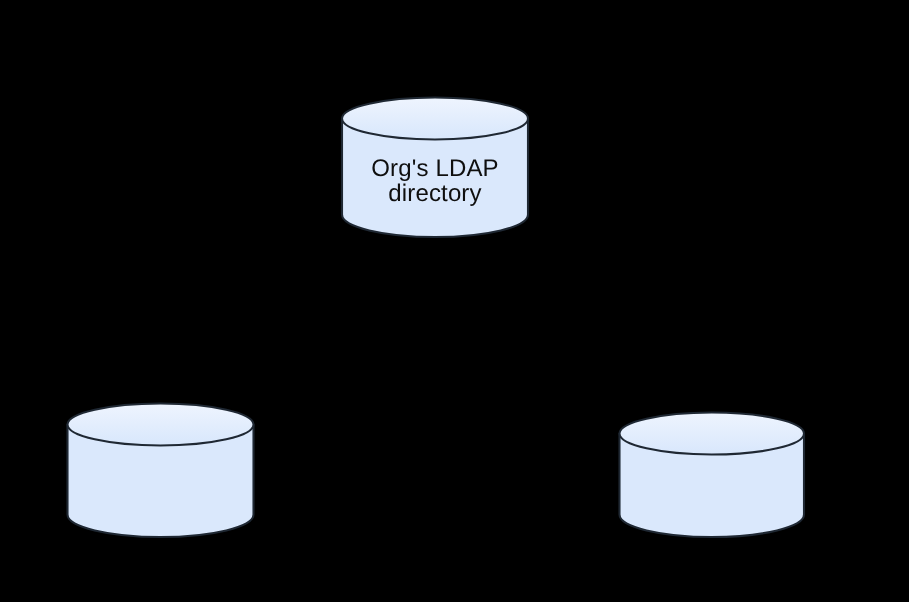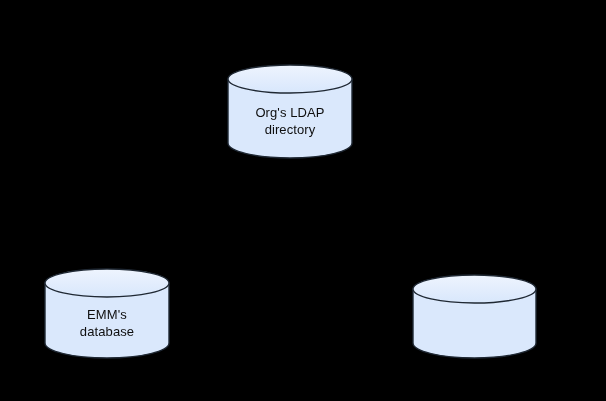--- a/index.html
+++ b/index.html
@@ -33,21 +33,21 @@
     display: block;
     overflow: visible;
   }
   .cyl-label {
     position: absolute;
     left: 0;
     width: 100%;
     text-align: center;
     color: #0f0f0f;
     font-family: "Liberation Sans", sans-serif;
-    font-size: 13px;
+    font-size: 16px;
     line-height: 17px;
     letter-spacing: 0.1px;
     white-space: pre-line;
     pointer-events: none;
     -webkit-font-smoothing: antialiased;
   }
 </style>
 </head>
 <body>
 
@@ -72,22 +72,20 @@
     <svg class="cyl-svg" viewBox="0 0 126 90" preserveAspectRatio="none">
       <defs>
         <linearGradient id="gradTop2" x1="0" y1="0" x2="0" y2="1">
           <stop offset="0%" stop-color="#eef4fe"></stop>
           <stop offset="100%" stop-color="#d8e7fc"></stop>
         </linearGradient>
       </defs>
       <path d="M 1 15 L 1 75 A 62 15 0 0 0 125 75 L 125 15 Z" fill="#dae8fc" stroke="#1f2833" stroke-width="1.4" stroke-linejoin="round"></path>
       <ellipse cx="63" cy="15" rx="62" ry="14" fill="url(#gradTop2)" stroke="#1f2833" stroke-width="1.4"></ellipse>
     </svg>
-    <div class="cyl-label" style="top:38px;">EMM's
-database</div>
   </div>
 
   <div class="cylinder" id="node-google" style="left:412px; top:274px; width:125px; height:84px;">
     <svg class="cyl-svg" viewBox="0 0 125 84" preserveAspectRatio="none">
       <defs>
         <linearGradient id="gradTop3" x1="0" y1="0" x2="0" y2="1">
           <stop offset="0%" stop-color="#eef4fe"></stop>
           <stop offset="100%" stop-color="#d8e7fc"></stop>
         </linearGradient>
       </defs>

